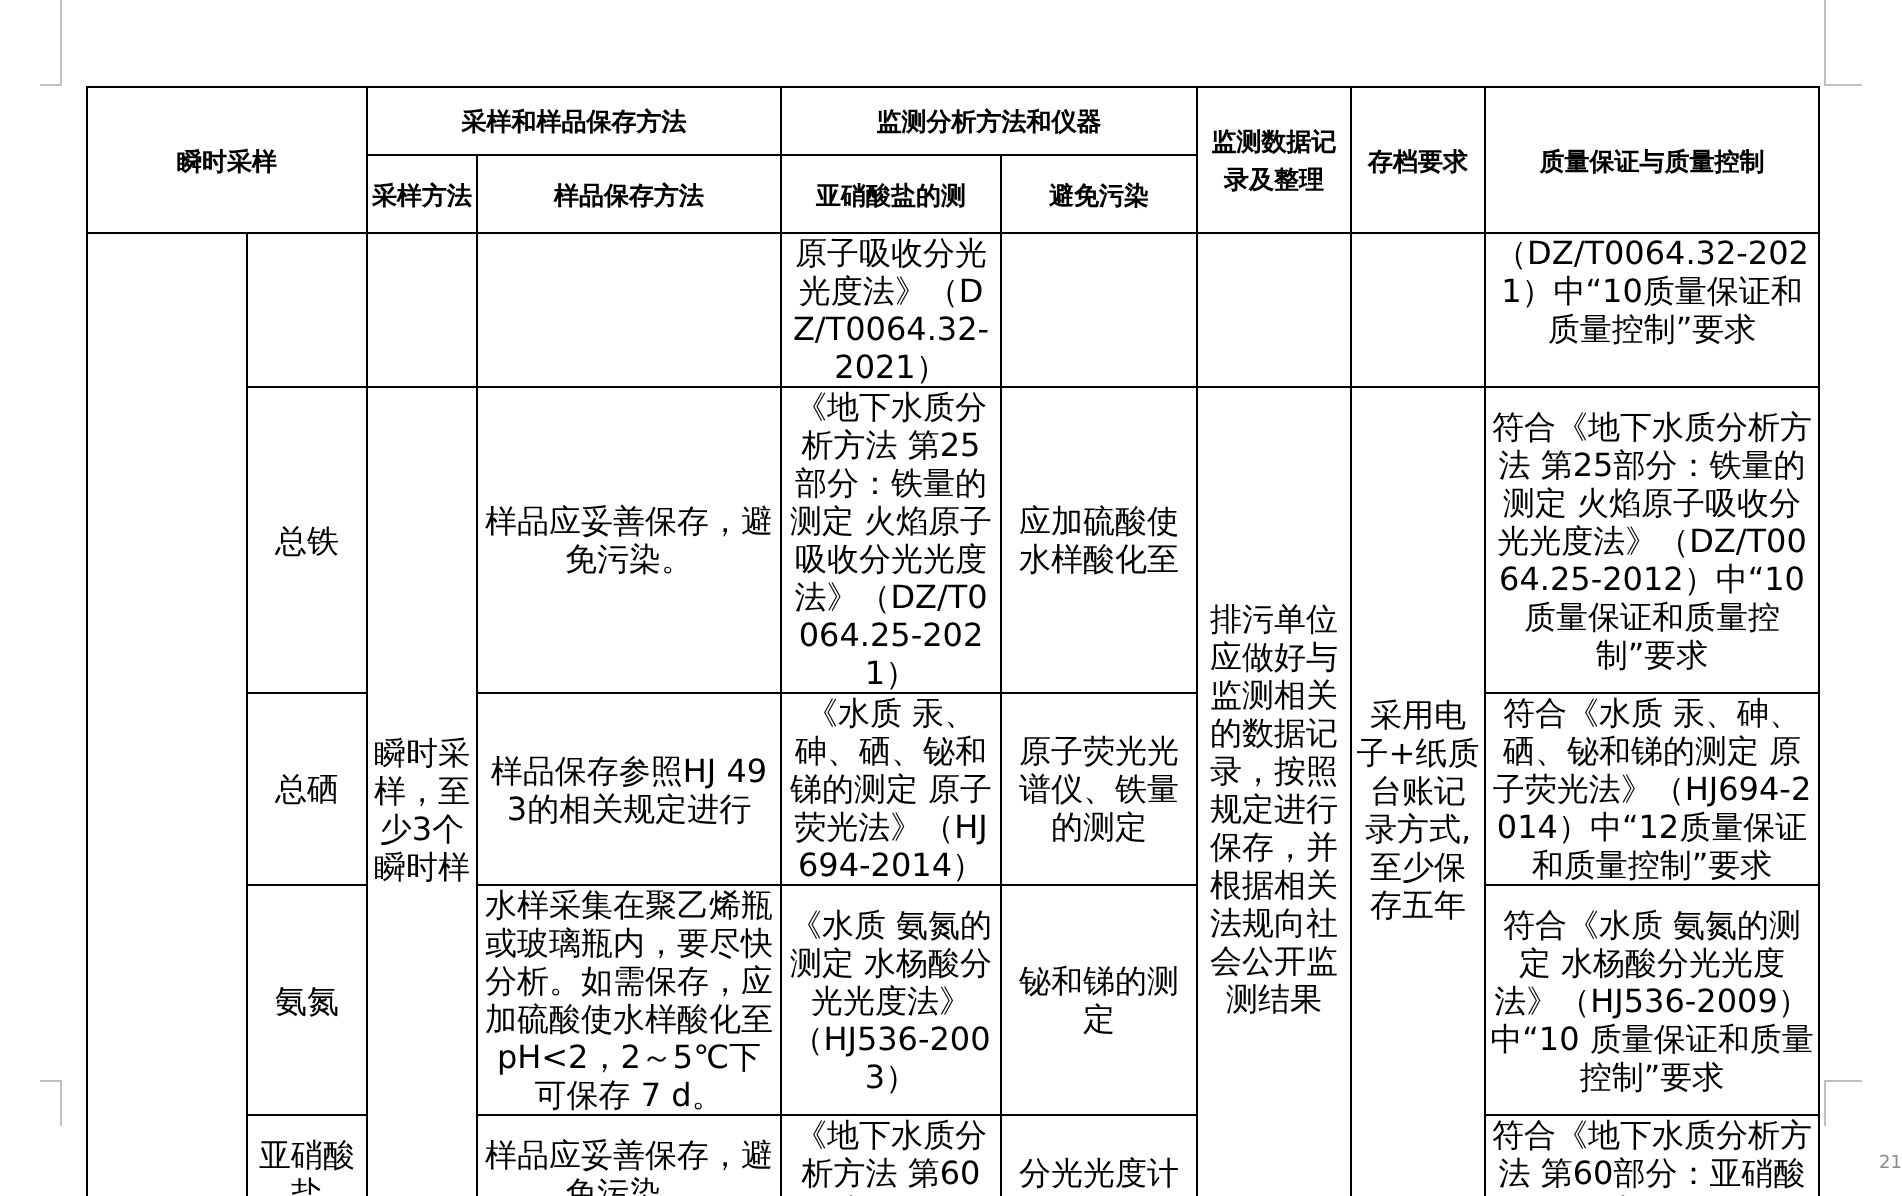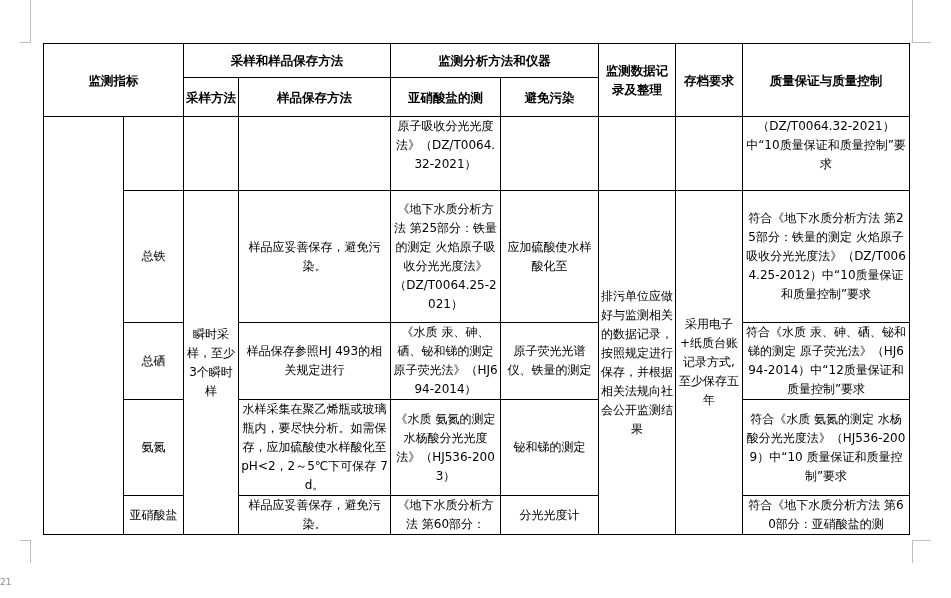--- a/index.html
+++ b/index.html
@@ -13,24 +13,24 @@
   .c-bl { left: 20px; top: 540px; width: 10px; height: 22px; border-right-width: 1px; border-top-width: 1px; }
   .c-br { left: 912px; top: 540px; width: 18px; height: 22px; border-left-width: 1px; border-top-width: 1px; }
 
   table.doc {
     position: absolute; left: 43px; top: 43px;
     border-collapse: collapse; table-layout: fixed;
     width: 866px;
   }
   table.doc td, table.doc th {
     border: 1.5px solid #000; padding: 0 2px; text-align: center; vertical-align: middle;
-    font-size: 12px; line-height: 19px; overflow: hidden; word-break: break-all;
+    font-size: 16px; line-height: 19px; overflow: hidden; word-break: break-all;
   }
   table.doc th { font-weight: bold; font-size: 12.5px; line-height: 19px; }
-  .page-num { position: absolute; left: 0; width: 951px; top: 577px; text-align: left; font-size: 9px; color: #8a8a8a; }
+  .page-num { position: absolute; left: 0; width: 951px; top: 577px; text-align: right; font-size: 9px; color: #8a8a8a; }
 </style>
 </head>
 <body>
 
 <div class="corner c-tl"></div>
 <div class="corner c-tr"></div>
 <div class="corner c-bl"></div>
 <div class="corner c-br"></div>
 
 <table class="doc">
@@ -40,21 +40,21 @@
       <col style="width:55px">
       <col style="width:152px">
     <col style="width:110px">
       <col style="width:98px">
       <col style="width:77px">
       <col style="width:67px">
       <col style="width:167px">
   </colgroup>
   <tbody>
       <tr style="height:34px">
-    <th colspan="2" rowspan="2">监测指标</th>
+    <th colspan="2" rowspan="2">瞬时采样</th>
     <th colspan="2">采样和样品保存方法</th>
     <th colspan="2">监测分析方法和仪器</th>
     <th rowspan="2">监测数据记录及整理</th>
     <th rowspan="2">存档要求</th>
     <th rowspan="2">质量保证与质量控制</th>
   </tr>
   <tr style="height:39px">
     <th>采样方法</th>
     <th>样品保存方法</th>
     <th>亚硝酸盐的测</th>

